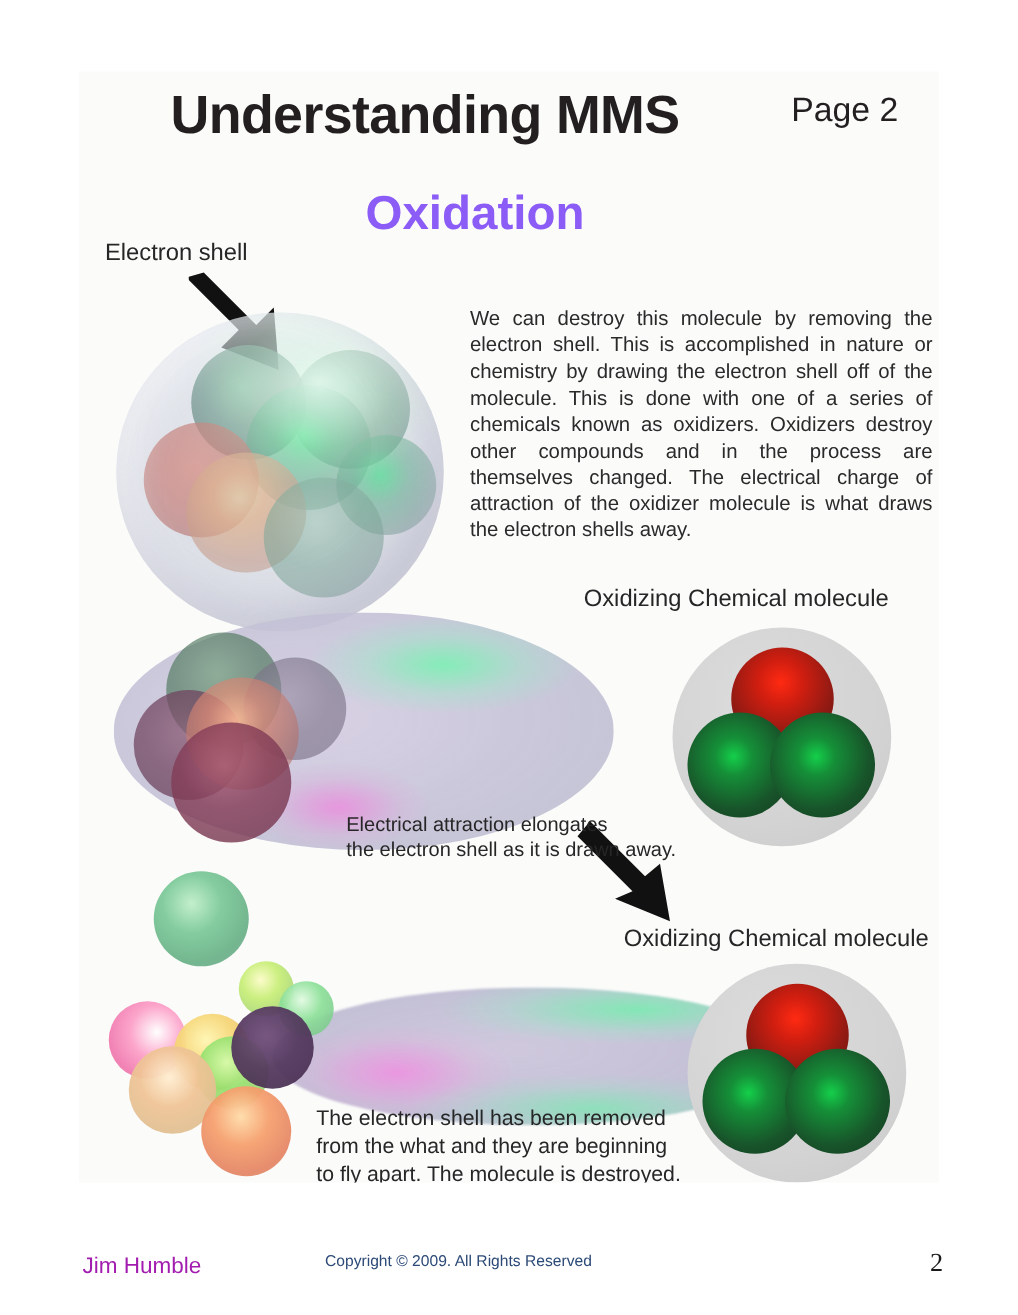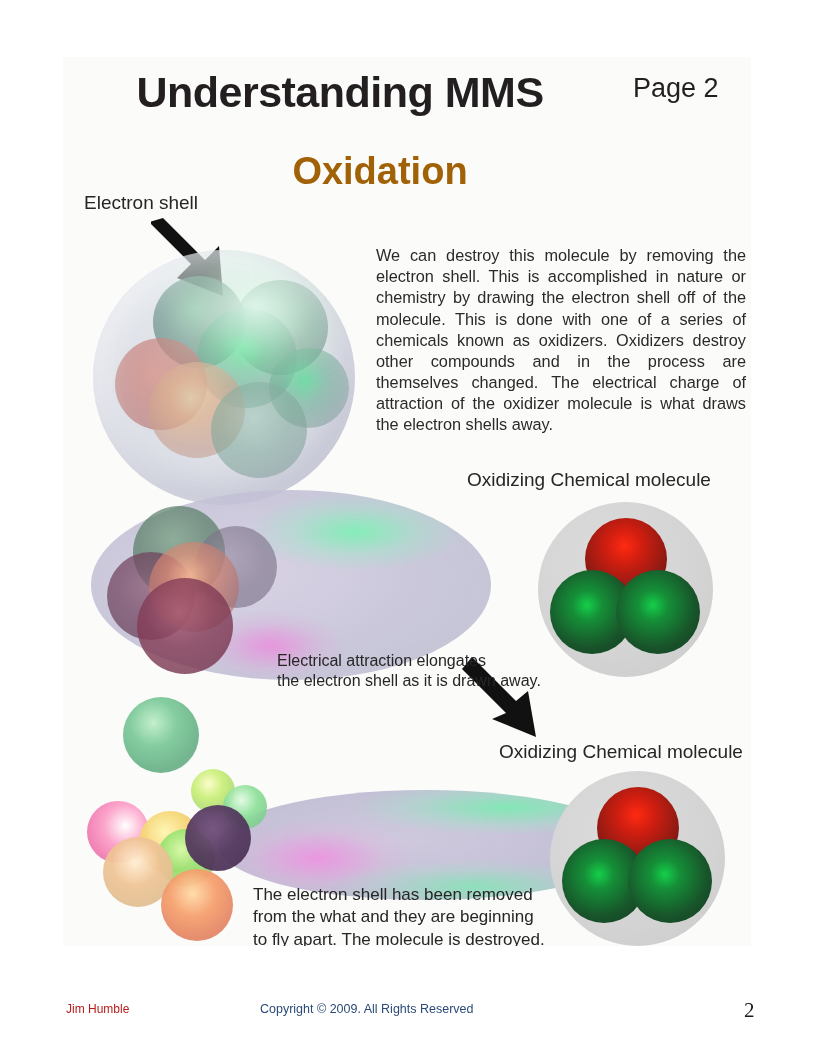--- a/index.html
+++ b/index.html
@@ -56,21 +56,21 @@
     white-space: nowrap;
   }
   #subtitle {
     position: absolute;
     left: 17px;
     top: 93px;
     width: 600px;
     text-align: center;
     font-size: 38px;
     font-weight: bold;
-    color: #a16207;
+    color: #8b5cf6;
     white-space: nowrap;
   }
 
   
   .label {
     position: absolute;
     color: #262626;
     line-height: 1.28;
     white-space: pre-line;
   }
@@ -196,22 +196,22 @@
     position: absolute;
     border-radius: 50%;
     background: radial-gradient(circle at 44% 42%, #14cf4a 0%, #158f38 22%, #18542a 62%, #123a1f 100%);
   }
 
   
   #footer-author {
     position: absolute;
     left: 66px;
     top: 1002px;
-    font-size: 12px;
-    color: #b91c1c;
+    font-size: 18px;
+    color: #a21caf;
     white-space: nowrap;
   }
   #footer-copyright {
     position: absolute;
     left: 260px;
     top: 1002px;
     font-size: 12.5px;
     color: #2c4a77;
     white-space: nowrap;
   }

